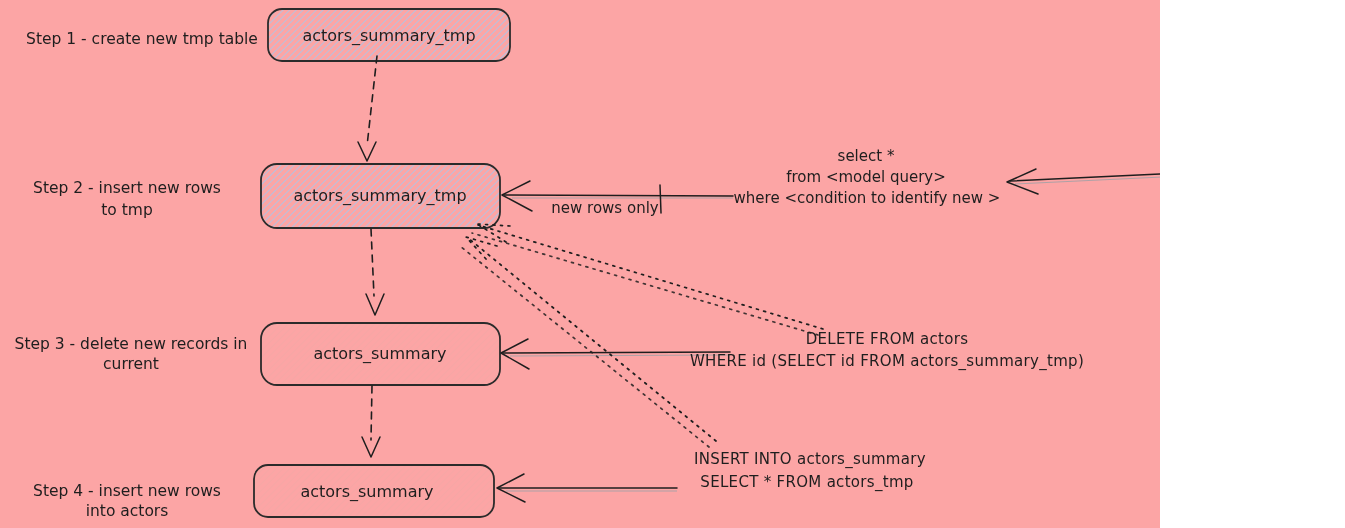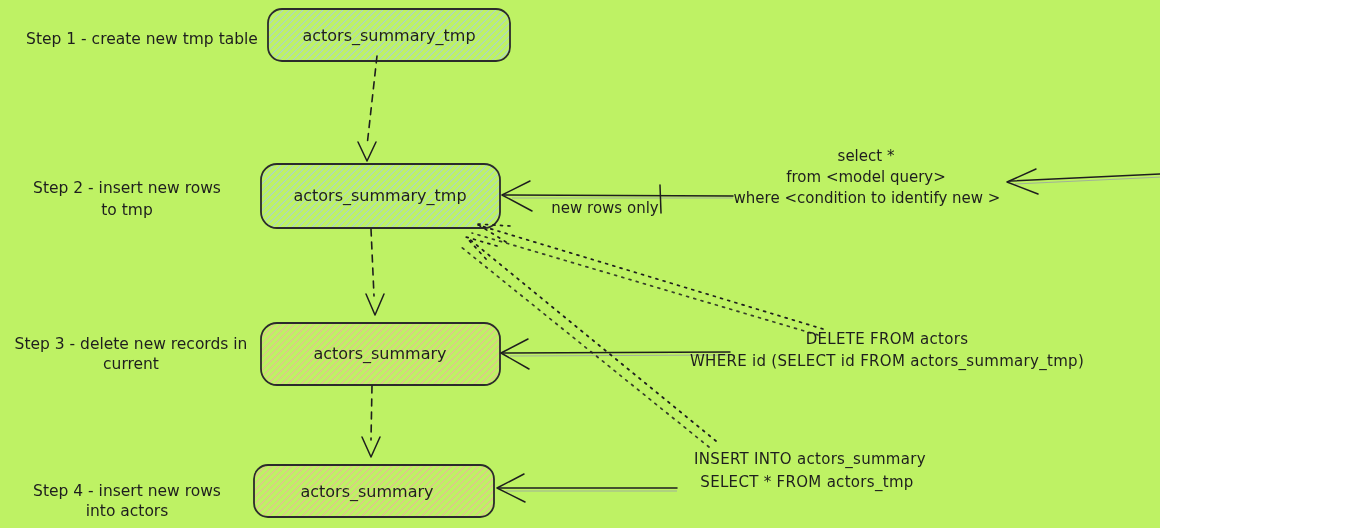--- a/index.html
+++ b/index.html
@@ -1,19 +1,19 @@
 <!DOCTYPE html>
 <html><head>
 <meta charset="utf-8">
 <style>
   html,body { margin:0; padding:0; background:#ffffff; }
   .canvas {
     position:relative;
     width:1160px; height:528px;
-    background:#bef264;
+    background:#fca5a5;
     font-family:"DejaVu Sans", sans-serif;
     overflow:hidden;
   }
   svg { position:absolute; left:0; top:0; }
   text {
     font-family:"DejaVu Sans", sans-serif;
     fill:#1e1e1e;
   }
   .step-label   { font-size:15.5px; }
   .node-label   { font-size:16px; }

